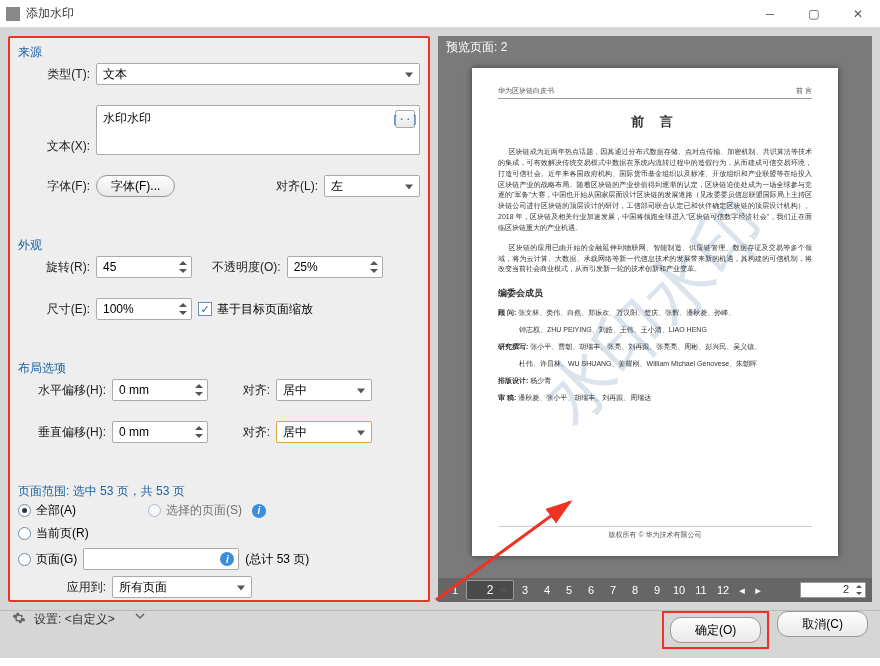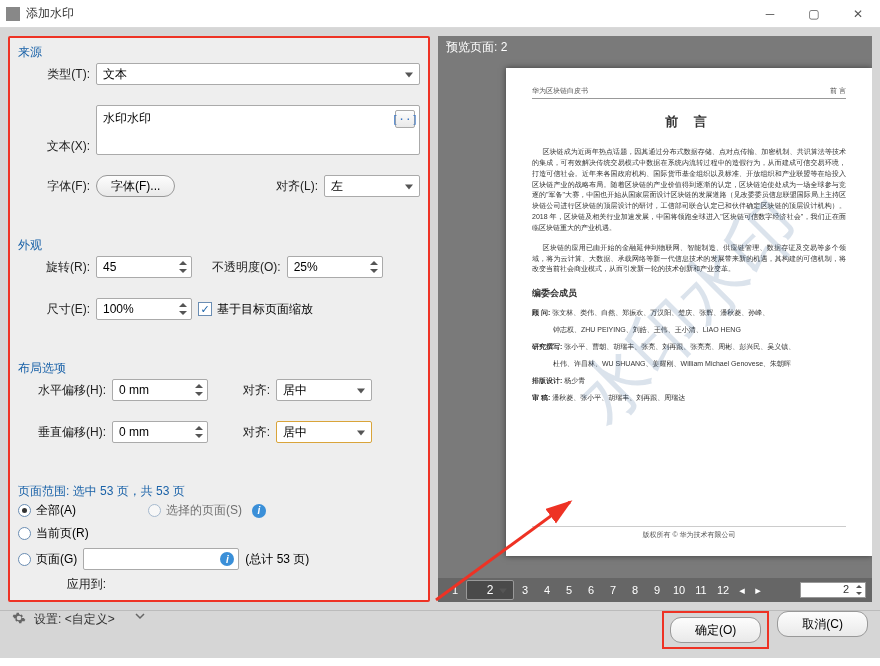--- a/index.html
+++ b/index.html
@@ -39,21 +39,21 @@
 .rad .dot { width: 13px; height: 13px; border: 1px solid #6a8db3; border-radius: 50%; background: #fff; position: relative; }
 .rad .dot.on:after { content: ""; position: absolute; left: 3px; top: 3px; width: 5px; height: 5px; background: #333; border-radius: 50%; }
 .info-icon { width: 14px; height: 14px; border-radius: 50%; background: #3a8fd8; color: #fff; display: inline-flex; align-items: center; justify-content: center; font-size: 10px; font-style: italic; font-weight: bold; margin-left: 4px; }
 .page-range .row { margin-bottom: 6px; }
 .txt.withinfo { position: relative; padding-right: 22px; }
 .txt.withinfo .info-icon { position: absolute; right: 4px; top: 3px; margin: 0; }
 
 
 .right { flex: 1; display: flex; flex-direction: column; background: #ddd; }
 .preview-header { height: 22px; background: #7a7a7a; color: #fff; font-size: 12px; display: flex; align-items: center; padding: 3px 8px; }
-.preview-body { flex: 1; background: #7a7a7a; display: flex; align-items: flex-start; justify-content: flex-end; padding: 10px 0; position: relative; overflow: hidden; }
+.preview-body { flex: 1; background: #7a7a7a; display: flex; align-items: flex-start; justify-content: center; padding: 10px 0; position: relative; overflow: hidden; }
 .doc { width: 366px; height: 488px; background: #fff; box-shadow: 0 0 6px rgba(0,0,0,.5); padding: 18px 26px; font-size: 8px; color: #333; position: relative; overflow: hidden; }
 .doc .hdr { display: flex; justify-content: space-between; border-bottom: 1px solid #999; padding-bottom: 2px; margin-bottom: 14px; font-size: 7px; color: #555; }
 .doc .h1 { text-align: center; font-size: 13px; font-weight: bold; letter-spacing: 6px; margin: 8px 0 16px; }
 .doc p { margin: 0 0 9px; line-height: 1.55; text-align: justify; text-indent: 1.5em; font-size: 7px; color: #333; }
 .doc .sub { font-weight: bold; font-size: 9px; margin: 12px 0 8px; }
 .doc .line { font-size: 7px; margin-bottom: 7px; text-indent: 0; }
 .doc .line b { font-weight: bold; }
 .doc .copyright { position: absolute; bottom: 16px; left: 0; right: 0; text-align: center; font-size: 7px; color: #555; border-top: 1px solid #ccc; padding-top: 3px; margin: 0 26px; }
 .wm { position: absolute; left: 50%; top: 50%; transform: translate(-50%,-50%) rotate(-45deg); font-size: 70px; color: rgba(0,60,120,.14); font-weight: 500; white-space: nowrap; pointer-events: none; }
 
@@ -200,20 +200,23 @@
             <span class="dot"></span>
             <span>页面(G)</span>
           </label>
         <div class="txt withinfo" style="flex:0 0 156px;">
           <span class="info-icon">i</span>
         </div>
         <span>(总计 53 页)</span>
       </div>
       <div class="row">
         <span class="lbl" style="width:88px;">应用到:</span>
+        <div class="sel" style="flex:0 0 140px;">
+            <span>所有页面</span>
+          </div>
       </div>
     </div>
 
   </div>
 
   <div class="right">
     <div class="preview-header">预览页面: 2</div>
     <div class="preview-body">
       <div class="doc">
         <div class="hdr">

